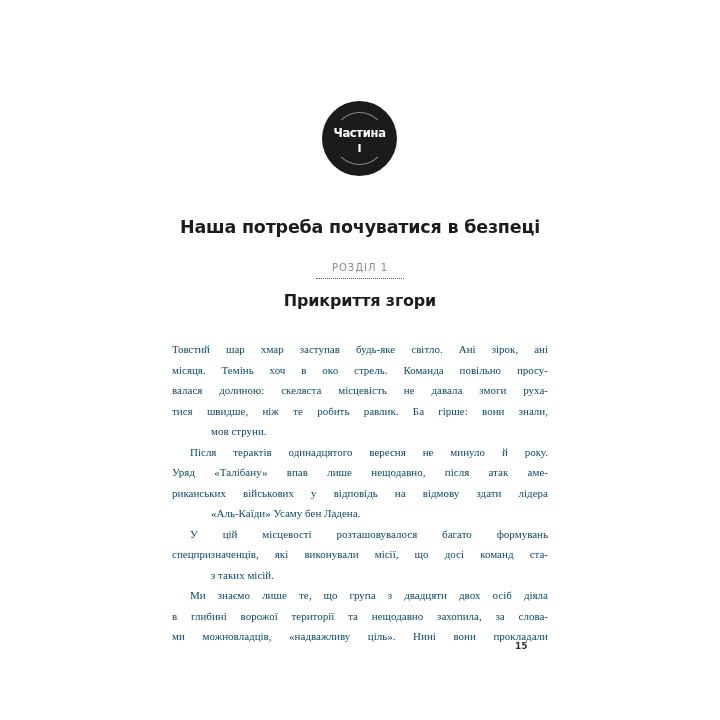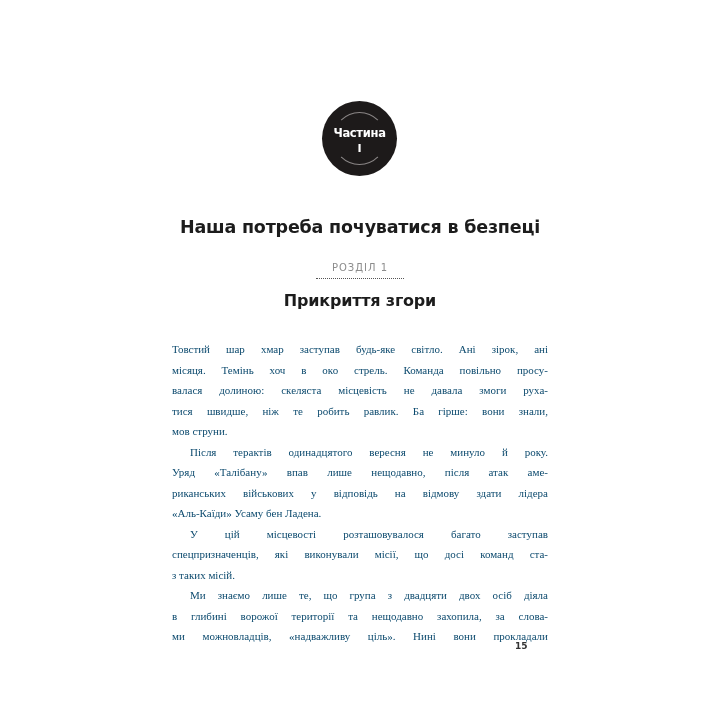--- a/index.html
+++ b/index.html
@@ -31,21 +31,21 @@
   }
   .subtitle {
     position:absolute; left:0; width:720px; top:291px; text-align:center;
     font-family:"DejaVu Sans", sans-serif; font-weight:bold; font-size:16px; color:#1c1c1c; letter-spacing:-0.2px;
   }
   .body {
     position:absolute; left:172px; width:376px; top:339px;
     font-family:"Liberation Serif", serif; font-size:11px; line-height:20.5px; color:#0c4a6e;
   }
   .line { display:block; white-space:nowrap; text-align:justify; text-align-last:justify; height:20.5px; }
-  .line.last { text-align-last:left; }
+  .line.last { text-align-last:left;margin-left:39px; }
   .line.indent { padding-left:18px; }
   .pagenum {
     position:absolute; left:515px; top:641px; font-family:"DejaVu Sans", sans-serif; font-size:9px; font-weight:bold; color:#333;
   }
 </style>
 </head>
 <body>
 
 <div class="page">
   <div class="badge">
@@ -61,21 +61,21 @@
   <div class="body" id="body">
       <span class="line">Товстий шар хмар заступав будь-яке світло. Ані зірок, ані</span>
       <span class="line">місяця. Темінь хоч в око стрель. Команда повільно просу-</span>
       <span class="line">валася долиною: скеляста місцевість не давала змоги руха-</span>
       <span class="line">тися швидше, ніж те робить равлик. Ба гірше: вони знали,</span>
       <span class="line last">мов струни.</span>
       <span class="line indent">Після терактів одинадцятого вересня не минуло й року.</span>
       <span class="line">Уряд «Талібану» впав лише нещодавно, після атак аме-</span>
       <span class="line">риканських військових у відповідь на відмову здати лідера</span>
       <span class="line last">«Аль-Каїди» Усаму бен Ладена.</span>
-      <span class="line indent">У цій місцевості розташовувалося багато заступав</span>
+      <span class="line indent">У цій місцевості розташовувалося багато формувань</span>
       <span class="line">спецпризначенців, які виконували місії, що досі команд ста-</span>
       <span class="line last">з таких місій.</span>
       <span class="line indent">Ми знаємо лише те, що група з двадцяти двох осіб діяла</span>
       <span class="line">в глибині ворожої території та нещодавно захопила, за слова-</span>
       <span class="line">ми можновладців, «надважливу ціль». Нині вони прокладали</span>
     </div>
   <div class="pagenum">15</div>
 </div>
 
 </body></html>

